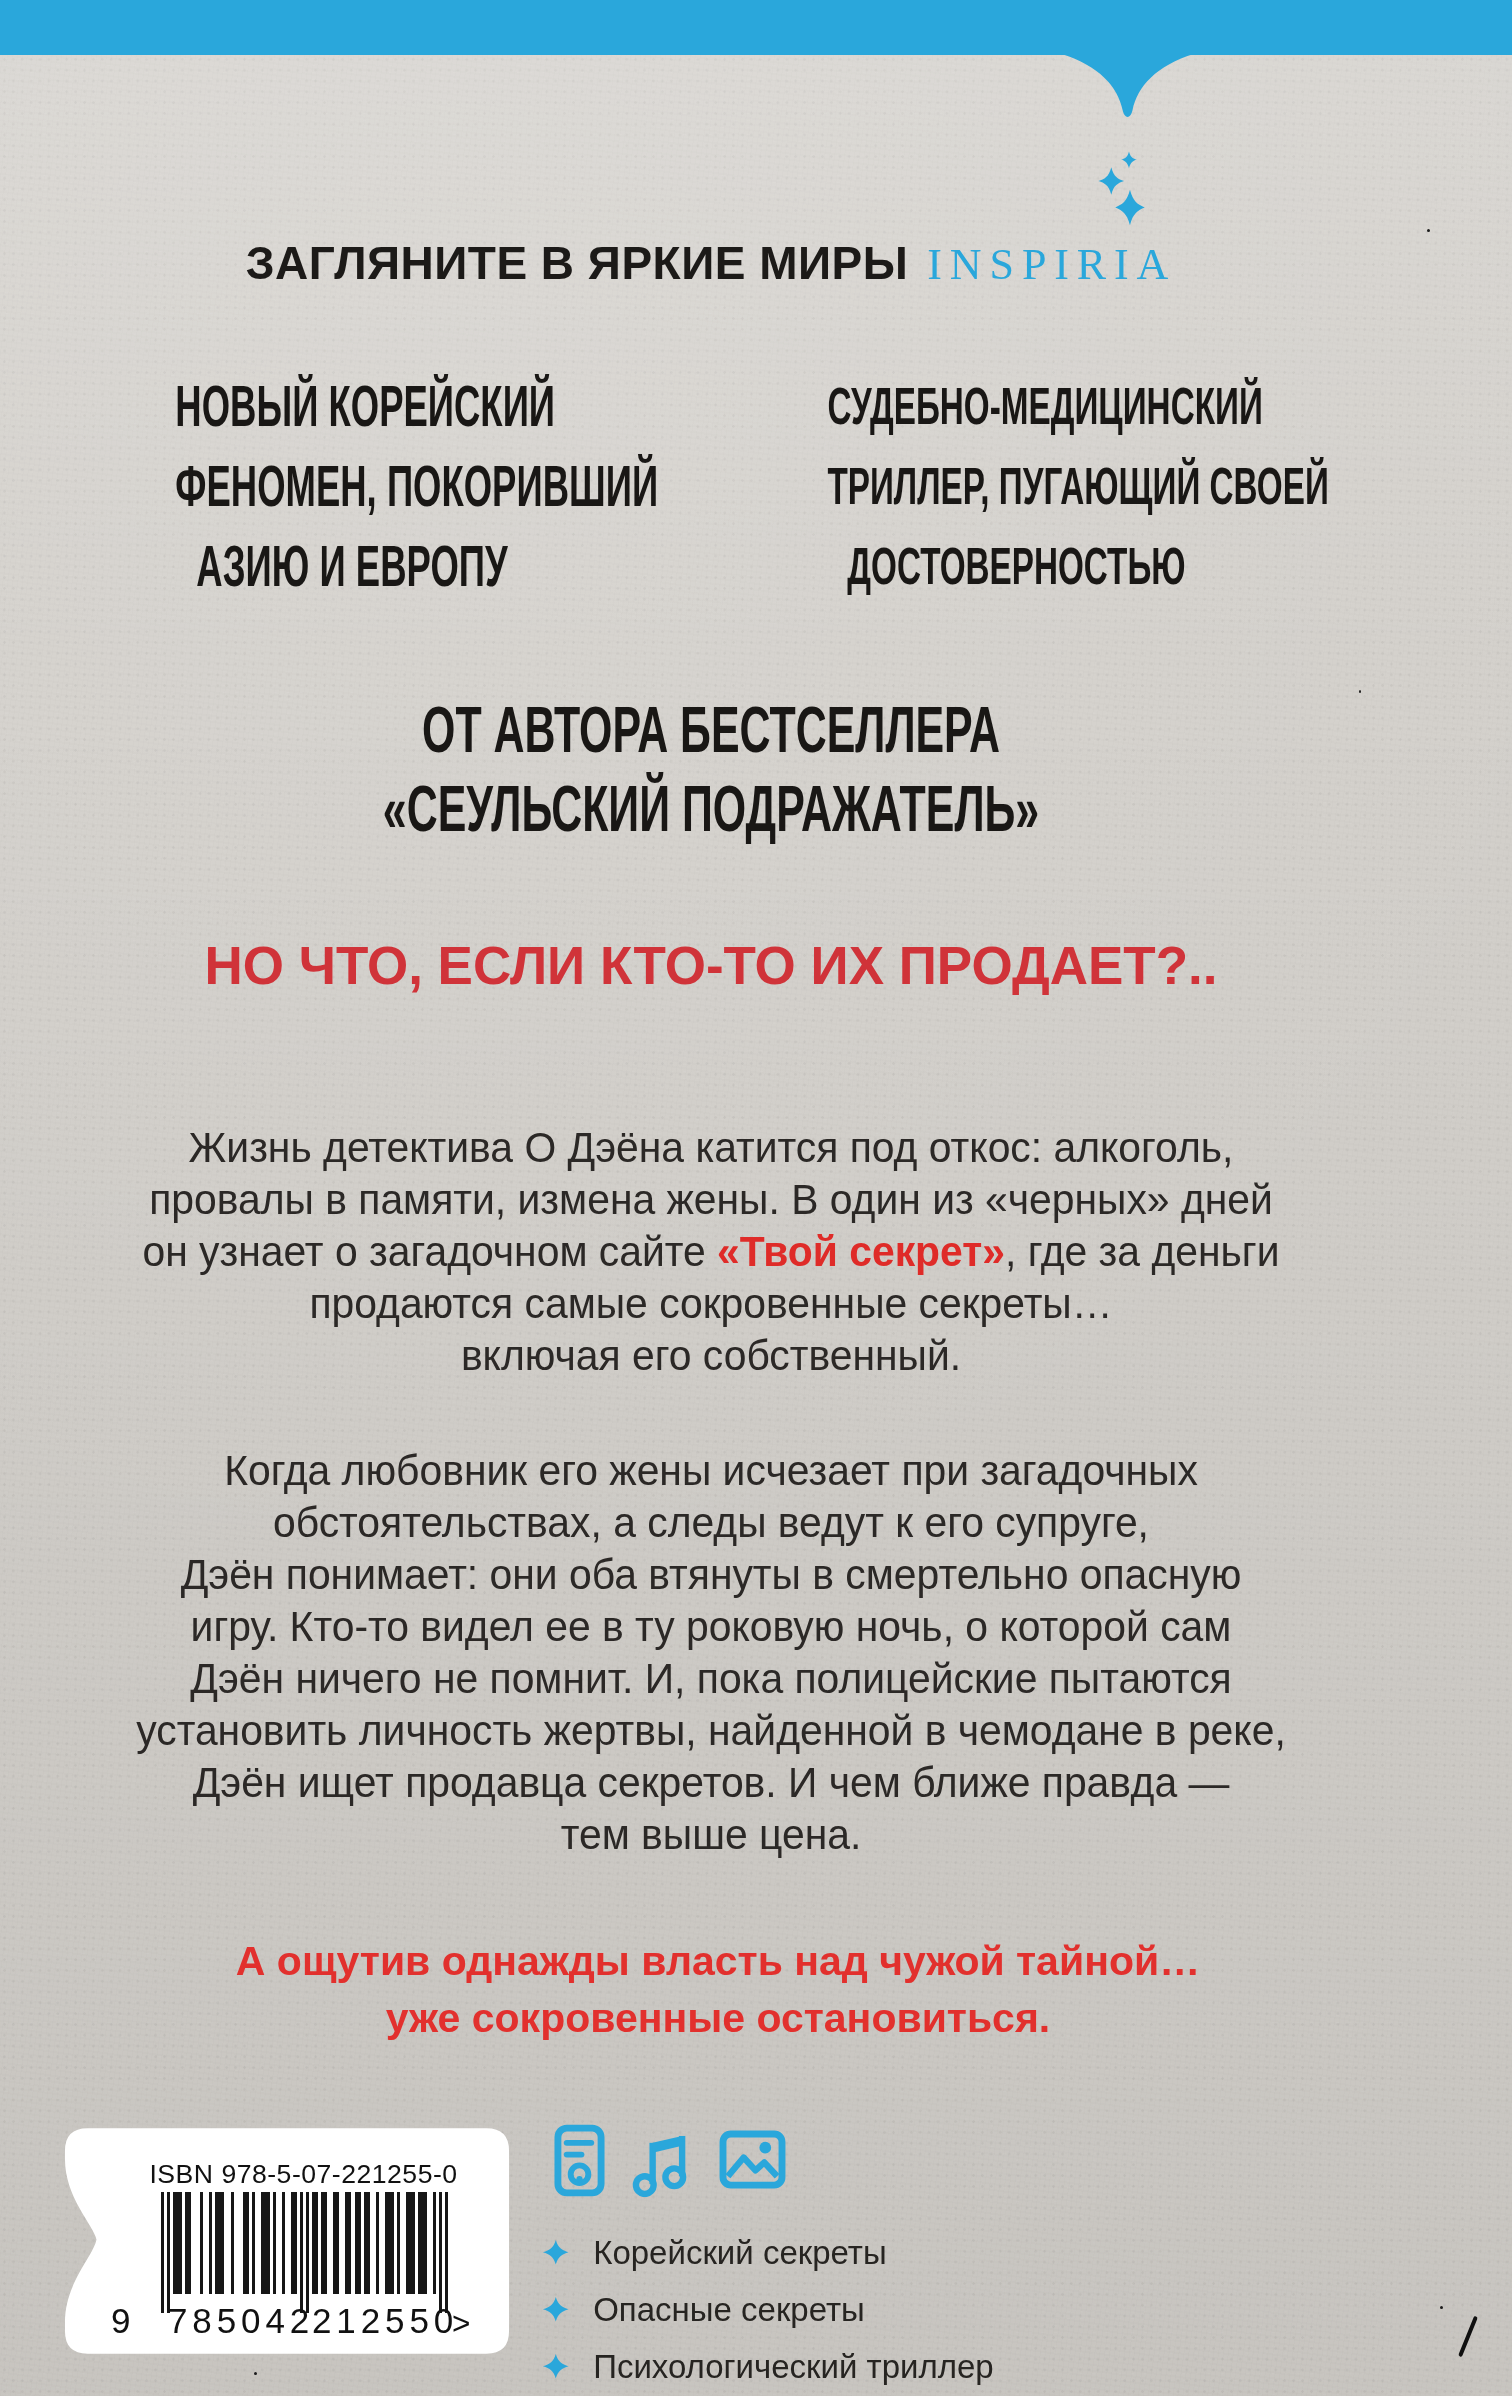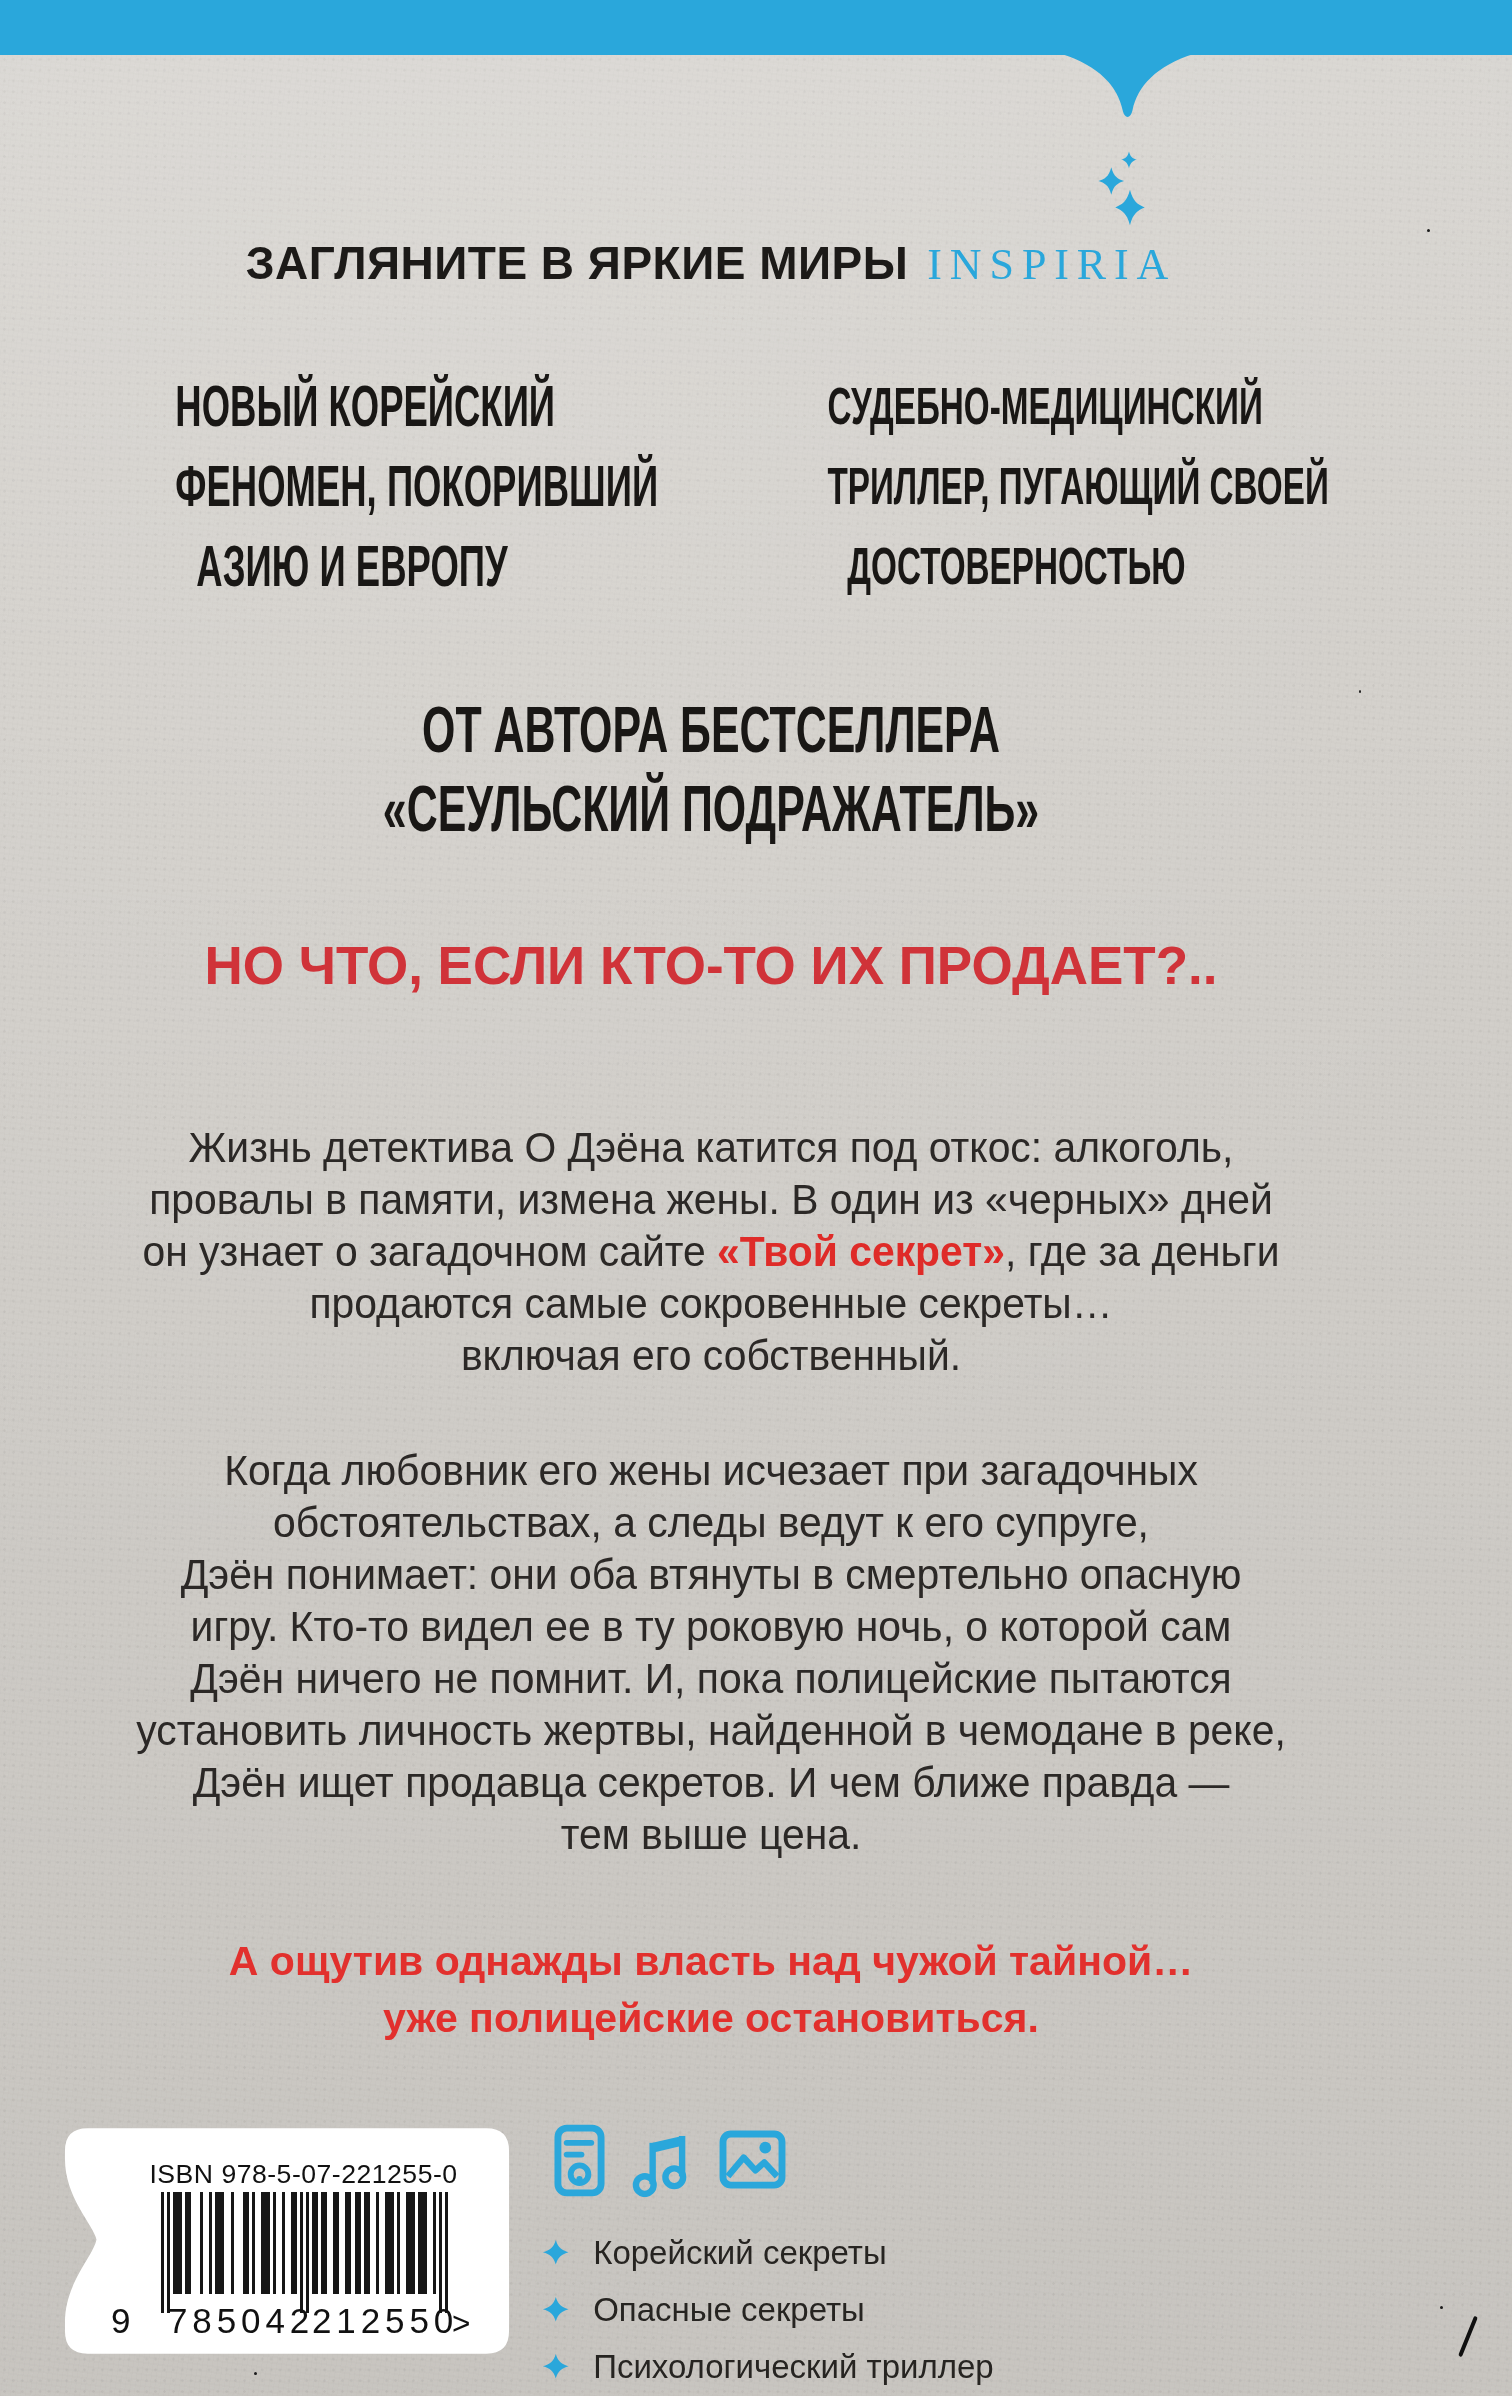--- a/index.html
+++ b/index.html
@@ -34,21 +34,21 @@
   
   .hook{top:934px;font-size:53px;line-height:63px;font-weight:bold;color:#d03339;}
   .hook .ln{white-space:nowrap;}
   
   .syn{font-size:43px;line-height:52px;color:#2b2826;}
   .syn .ln{transform:scaleX(.95);transform-origin:50% 50%;white-space:nowrap;text-align:center;width:100%;}
   .syn1{top:1121px;}
   .syn2{top:1444px;}
   .accent{color:#df2b28;font-weight:bold;}
   
-  .closing{top:1933px;font-size:41px;line-height:57px;font-weight:bold;color:#e2302d;}
+  .closing{top:1933px;font-size:41px;line-height:57px;font-weight:bold;color:#e2302d;padding-left:7px;}
   
   .bclabel-svg{left:62px;top:2127px;}
   .isbn{left:131px;top:2159px;width:345px;text-align:center;font-size:26.6px;color:#111;letter-spacing:0.5px;}
   .bars{left:161px;top:2192px;width:288px;height:121px;}
   .bars div{position:absolute;top:0;background:#161616;}
   .bcdigits{color:#111;font-size:35px;top:2301px;}
   .d9{left:111px;}
   .dg1{left:168px;letter-spacing:4.9px;}
   .dg2{left:312px;letter-spacing:4.9px;}
   .darr{left:452px;font-size:31.5px;top:2305px;}
@@ -112,21 +112,21 @@
     <div class="ln">Дэён понимает: они оба втянуты в смертельно опасную</div>
     <div class="ln">игру. Кто-то видел ее в ту роковую ночь, о которой сам</div>
     <div class="ln">Дэён ничего не помнит. И, пока полицейские пытаются</div>
     <div class="ln">установить личность жертвы, найденной в чемодане в реке,</div>
     <div class="ln">Дэён ищет продавца секретов. И чем ближе правда —</div>
     <div class="ln">тем выше цена.</div>
   </div>
 
   <div class="abs center-col closing">
     <div class="ln">А ощутив однажды власть над чужой тайной…</div>
-    <div class="ln">уже полицейские остановиться.</div>
+    <div class="ln">уже сокровенные остановиться.</div>
   </div>
 
   <svg class="abs bclabel-svg" width="450" height="229" viewBox="0 0 457 232">
     <path d="M 431,1 H 26 Q 3,1 3,24 L 3,32 C 3,72 32,99 35,114
              C 32,131 3,158 3,198 L 3,207 Q 3,230 26,230 H 431
              Q 454,230 454,207 V 24 Q 454,1 431,1 Z" fill="#ffffff"></path>
   </svg>
   <div class="abs isbn">ISBN 978-5-07-221255-0</div>
   <div class="abs bars" id="barcode-bars">
       <div style="left: 0px; width: 3.4px; height: 121px;"></div>

